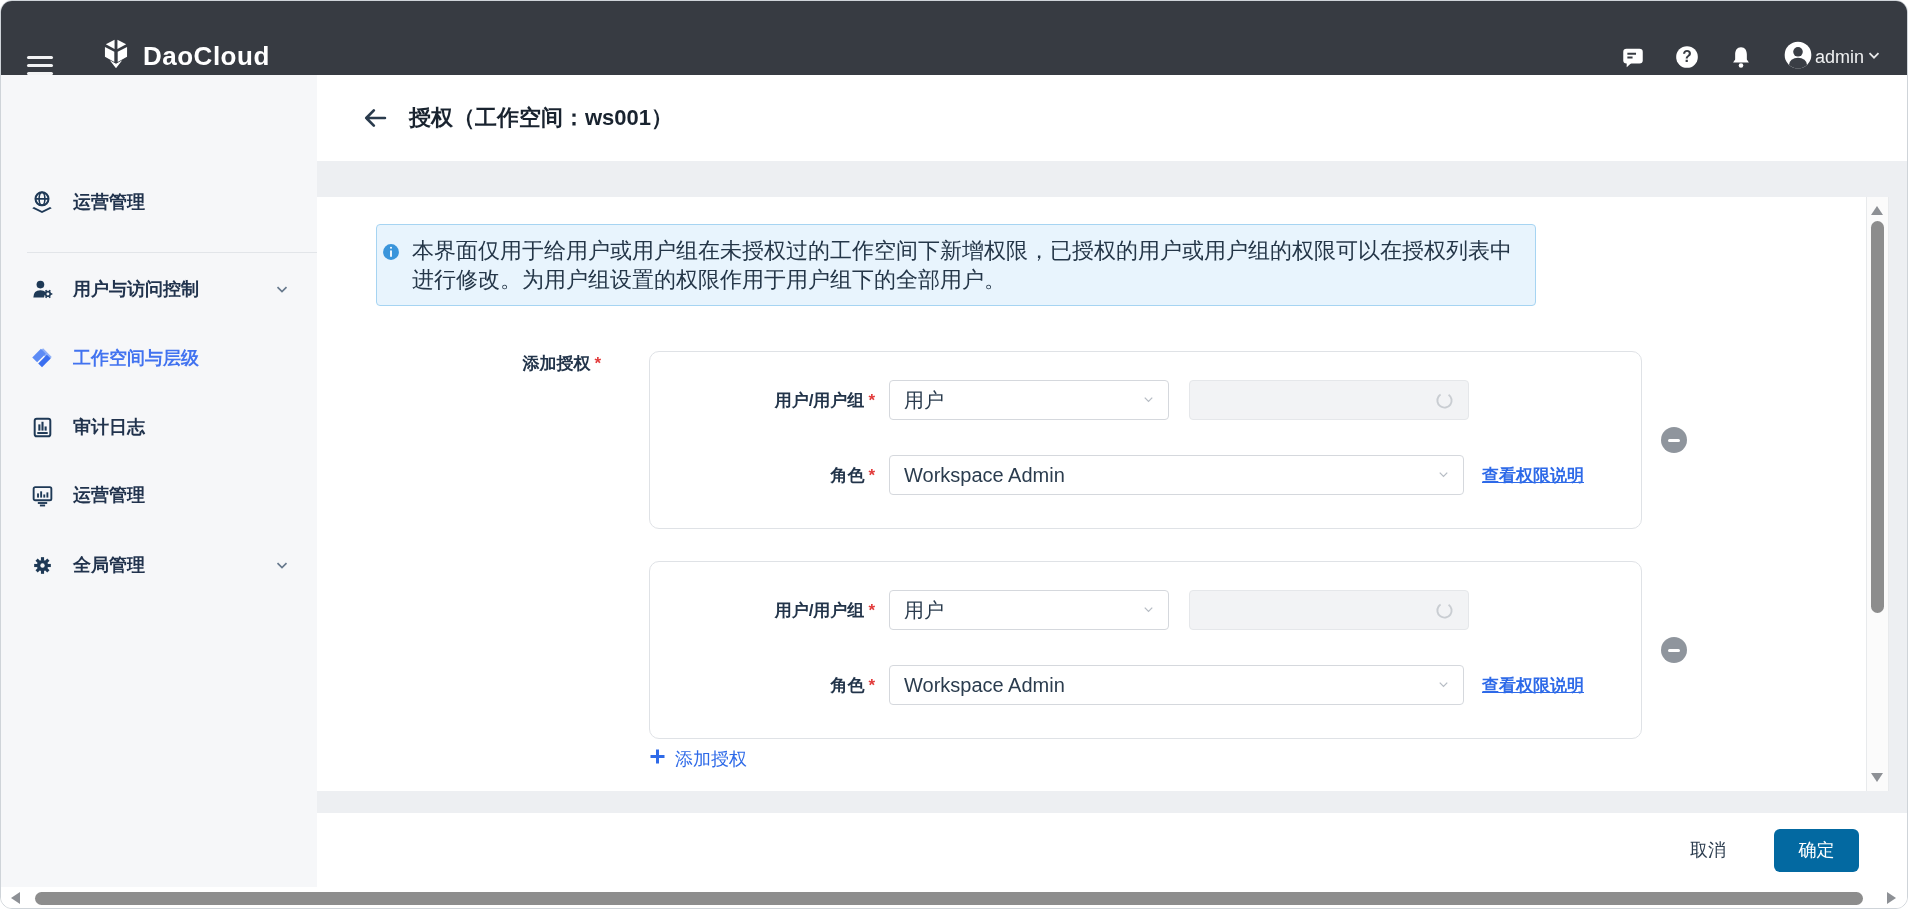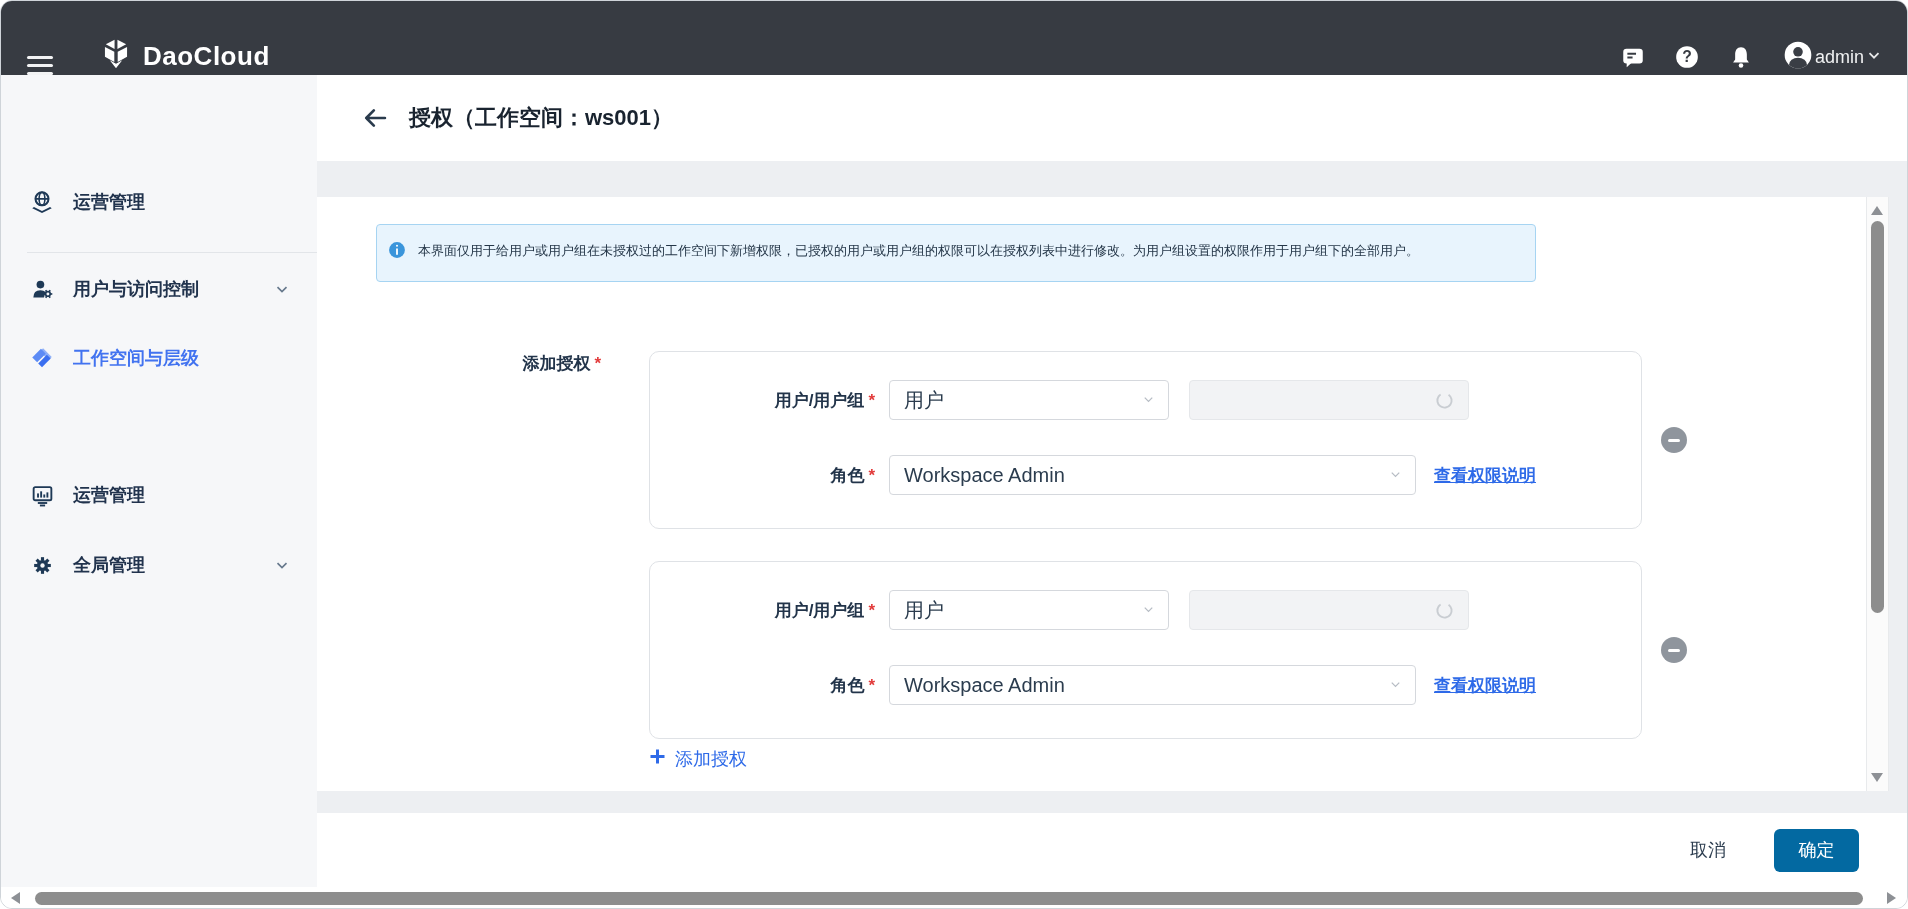--- a/index.html
+++ b/index.html
@@ -30,32 +30,32 @@
   
   .main-header{position:absolute;left:316px;top:74px;right:0;height:86px;background:#fff;}
   .back-btn{position:absolute;left:44px;top:29px;width:28px;height:28px;cursor:pointer;}
   .page-title{position:absolute;left:92px;top:28px;font-size:22px;font-weight:bold;color:#19232f;white-space:nowrap;}
   .gray-band{position:absolute;left:316px;top:160px;right:0;height:36px;background:#edeff2;}
   .gray-gap{position:absolute;left:316px;top:790px;right:0;height:22px;background:#edeff2;}
   .gray-col{position:absolute;left:1888px;top:196px;width:20px;height:594px;background:#edeff2;}
   
   .content{position:absolute;left:316px;top:196px;width:1572px;height:594px;background:#fff;overflow:hidden;}
   .alert{position:absolute;left:59px;top:27px;width:1160px;background:#e8f4fd;border:1px solid #a6d4f2;border-radius:4px;
-         padding:11px 10px;display:flex;gap:11px;font-size:13px;line-height:29px;color:#243648;}
+         padding:11px 4px;display:flex;gap:11px;font-size:22px;line-height:29px;color:#243648;}
   .alert .a-ic{flex:0 0 20px;padding-top:4px;}
   .group-label{position:absolute;left:0;top:155px;width:284px;text-align:right;font-size:17px;font-weight:bold;color:#22344a;white-space:nowrap;}
   .req{color:#e23b3b;margin-left:4px;font-weight:bold;}
   .card{position:absolute;left:332px;width:993px;height:178px;border:1px solid #dfe2e6;border-radius:10px;background:#fff;}
   .card1{top:154px;} .card2{top:364px;}
   .crow{position:absolute;left:0;display:flex;align-items:center;height:40px;}
   .crow.r1{top:28px;} .crow.r2{top:103px;}
   .flabel{width:225px;text-align:right;font-size:17px;font-weight:bold;color:#22344a;white-space:nowrap;margin-right:14px;}
   .sel{height:40px;border:1px solid #d5d8dd;border-radius:4px;background:#fff;display:flex;align-items:center;
        justify-content:space-between;padding:0 12px 0 14px;font-size:20px;color:#2b3c4e;cursor:pointer;text-align:center;}
-  .sel.w-type{width:280px;} .sel.w-role{width:527px;}
+  .sel.w-type{width:280px;} .sel.w-role{width:575px;}
   .dinput{position:relative;width:280px;height:40px;margin-left:20px;background:#f2f3f5;border:1px solid #e5e7ea;border-radius:4px;}
   .spinner{position:absolute;right:14px;top:10px;}
   .plink{margin-left:18px;font-size:17px;color:#2e6ae8;text-decoration:underline;cursor:pointer;white-space:nowrap;font-weight:bold;}
   .minus-btn{position:absolute;width:26px;height:26px;border-radius:50%;background:#8f959d;cursor:pointer;}
   .minus-btn::after{content:"";position:absolute;left:7px;top:11.5px;width:12px;height:3px;border-radius:1.5px;background:#fff;}
   .minus1{left:1344px;top:230px;} .minus2{left:1344px;top:440px;}
   .add-link{position:absolute;left:332px;top:550px;display:flex;align-items:center;gap:9px;cursor:pointer;}
   .add-link span{color:#2e6ae8;font-size:18px;}
   
   .footer{position:absolute;left:316px;top:812px;right:0;height:74px;background:#fff;display:flex;align-items:center;justify-content:flex-end;gap:42px;padding-right:48px;}
@@ -179,20 +179,32 @@
     <div class="side-item active" style="top:259px">
       <span class="s-ic">
         <svg width="26" height="26" viewBox="0 0 24 24">
           <path d="M13 3 L21 11 L18 14 L10 6 Z" fill="#8fb0f7"></path>
           <path d="M11 3.5 L3 11.5 L7.5 16 L15.5 8 Z" fill="#5c8bf5"></path>
           <path d="M16.5 9 L8.5 17 L12 20.5 L20 12.5 Z" fill="#3a6ff0"></path>
         </svg>
       </span>
       <span class="s-label">工作空间与层级</span>
     </div>
+    <div class="side-item" style="top:328px">
+      <span class="s-ic">
+        <svg width="25" height="25" viewBox="0 0 24 24">
+          <rect x="4.5" y="3.5" width="15" height="17" rx="2" fill="none" stroke="#1e3956" stroke-width="1.9"></rect>
+          <rect x="8" y="9" width="2" height="6" fill="#1e3956"></rect>
+          <rect x="11" y="6.5" width="2" height="8.5" fill="#1e3956"></rect>
+          <rect x="14" y="11" width="2" height="4" fill="#1e3956"></rect>
+          <line x1="7" y1="17.3" x2="17" y2="17.3" stroke="#1e3956" stroke-width="1.9"></line>
+        </svg>
+      </span>
+      <span class="s-label">审计日志</span>
+    </div>
     <div class="side-item" style="top:396px">
       <span class="s-ic">
         <svg width="25" height="25" viewBox="0 0 24 24">
           <rect x="3.5" y="4" width="17" height="12.5" rx="1.5" fill="none" stroke="#1e3956" stroke-width="1.8"></rect>
           <rect x="6.8" y="10" width="1.8" height="4" fill="#1e3956"></rect>
           <rect x="9.8" y="8" width="1.8" height="6" fill="#1e3956"></rect>
           <rect x="12.8" y="11" width="1.8" height="3" fill="#1e3956"></rect>
           <rect x="15.8" y="9" width="1.8" height="5" fill="#1e3956"></rect>
           <line x1="7.5" y1="19.2" x2="16.5" y2="19.2" stroke="#1e3956" stroke-width="1.8"></line>
           <line x1="9.5" y1="21.6" x2="14.5" y2="21.6" stroke="#1e3956" stroke-width="1.8"></line>

